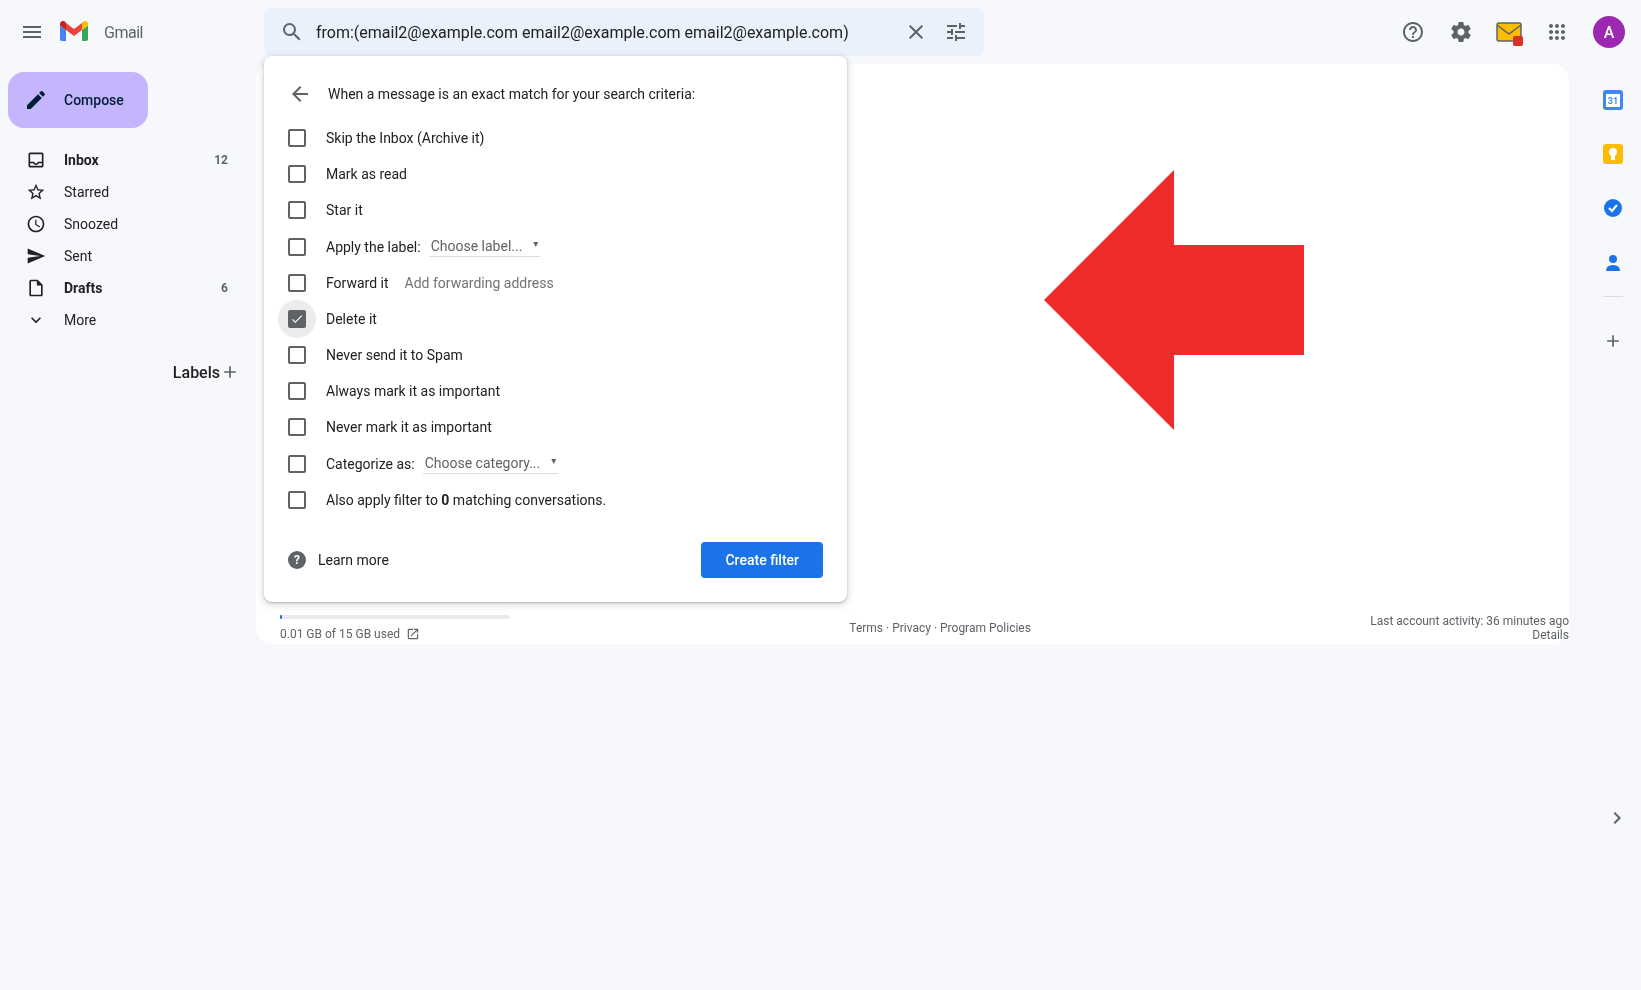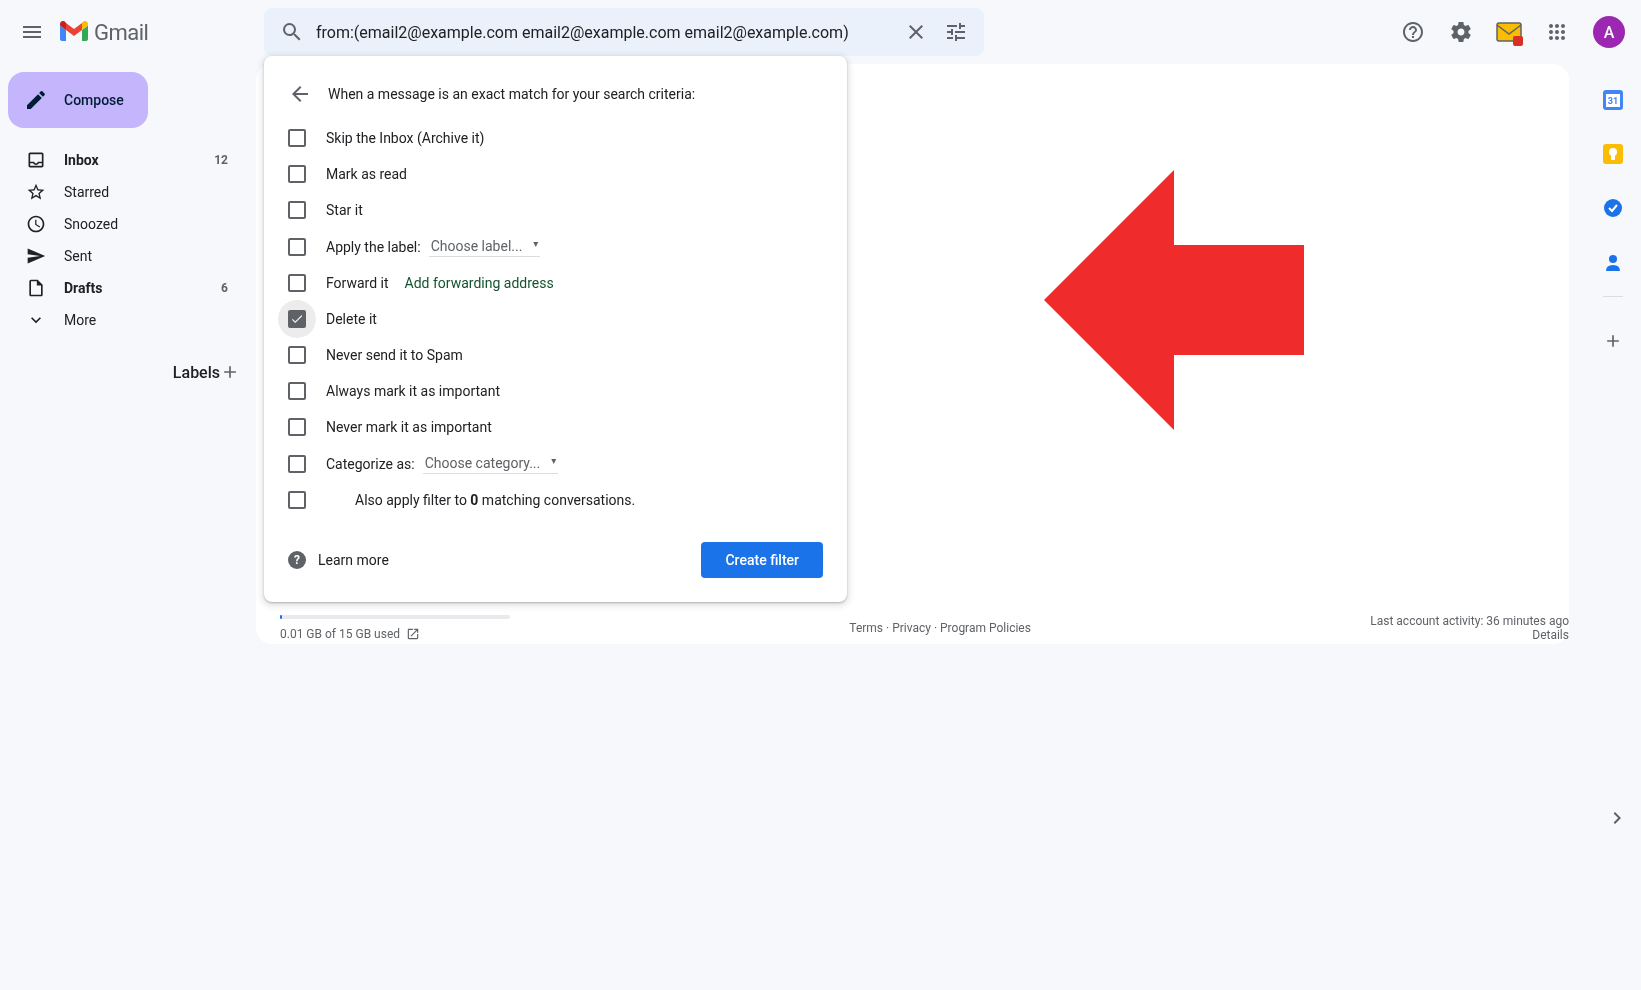--- a/index.html
+++ b/index.html
@@ -3,21 +3,21 @@
   <meta charset="utf-8">
   <style>
     * { box-sizing: border-box; margin: 0; padding: 0; font-family: 'Google Sans', Roboto, Arial, sans-serif; }
     body { background: #f6f8fc; color: #202124; overflow: hidden; width: 1641px; height: 990px; position: relative; }
     
     
     .header { height: 64px; display: flex; align-items: center; padding: 8px; background: #f6f8fc; }
     .header-left { display: flex; align-items: center; width: 256px; }
     .menu-btn { width: 48px; height: 48px; border-radius: 50%; display: flex; align-items: center; justify-content: center; cursor: pointer; }
     .logo { display: flex; align-items: center; margin-left: 4px; }
-    .logo-text { font-size: 22px; color: #5f6368; margin-left: 6px; letter-spacing: -0.5px; }
+    .logo-text { font-size: 16px; color: #5f6368; margin-left: 16px; letter-spacing: -0.5px; }
     
     .search-container { flex: 1; max-width: 720px; position: relative; }
     .search-bar { background: #eaf1fb; border-radius: 8px; height: 48px; display: flex; align-items: center; padding: 0 8px; }
     .search-icon-left { width: 40px; height: 40px; display: flex; align-items: center; justify-content: center; }
     .search-input { flex: 1; border: none; background: transparent; font-size: 16px; outline: none; color: #202124; padding: 0 4px; }
     .search-clear, .search-options { width: 40px; height: 40px; display: flex; align-items: center; justify-content: center; cursor: pointer; border-radius: 50%; }
     
     .header-right { display: flex; align-items: center; margin-left: auto; gap: 8px; padding-right: 8px; }
     .header-icon { width: 40px; height: 40px; display: flex; align-items: center; justify-content: center; border-radius: 50%; cursor: pointer; color: #5f6368; }
     .avatar { width: 32px; height: 32px; border-radius: 50%; background: #9c27b0; color: white; display: flex; align-items: center; justify-content: center; font-size: 16px; font-weight: 500; cursor: pointer; margin-left: 8px; }
@@ -45,22 +45,22 @@
     .filter-back { cursor: pointer; color: #5f6368; }
     .filter-title { font-size: 14px; color: #202124; }
     .filter-options { padding: 4px 0; }
     .filter-row { display: flex; align-items: center; padding: 8px 24px; min-height: 36px; }
     .filter-checkbox { width: 18px; height: 18px; border: 2px solid #5f6368; border-radius: 2px; margin-right: 20px; cursor: pointer; display: flex; align-items: center; justify-content: center; flex-shrink: 0; }
     .filter-checkbox.focused { box-shadow: 0 0 0 10px rgba(95,99,104,0.12); border-radius: 50%; background: rgba(95,99,104,0.12); }
     .filter-checkbox.focused .cb-inner { width: 18px; height: 18px; border: 2px solid #5f6368; border-radius: 2px; background: #5f6368; display: flex; align-items: center; justify-content: center; }
     .filter-label { font-size: 14px; color: #202124; }
     .filter-dropdown-select { font-size: 14px; color: #5f6368; margin-left: 8px; border-bottom: 1px solid #dadce0; padding: 2px 18px 2px 2px; cursor: pointer; position: relative; }
     .filter-dropdown-select::after { content: '▾'; position: absolute; right: 2px; font-size: 10px; color: #5f6368; }
-    .filter-link { color: #14532d; font-size: 14px; margin-left: 16px; cursor: pointer; }
-    .filter-also { font-size: 14px; margin-left: 29px; }
+    .filter-link { color: #737373; font-size: 14px; margin-left: 16px; cursor: pointer; }
+    .filter-also { font-size: 14px; }
     .filter-also b { font-weight: 700; }
     .filter-footer { display: flex; align-items: center; justify-content: space-between; padding: 20px 24px 4px 24px; }
     .learn-more { display: flex; align-items: center; gap: 12px; font-size: 14px; color: #202124; cursor: pointer; }
     .help-badge { width: 18px; height: 18px; border-radius: 50%; background: #5f6368; color: #fff; display: flex; align-items: center; justify-content: center; font-size: 12px; font-weight: 700; }
     .create-btn { background: #1a73e8; color: #fff; border: none; border-radius: 4px; padding: 10px 24px; font-size: 14px; font-weight: 500; cursor: pointer; }
     
     
     .footer { position: absolute; left: 280px; right: 72px; top: 614px; font-size: 12px; color: #5f6368; display: flex; justify-content: space-between; align-items: center; }
     .storage-bar { width: 230px; height: 4px; background: #e8eaed; border-radius: 2px; margin-bottom: 8px; position: relative; }
     .storage-bar-fill { width: 2px; height: 100%; background: #1a73e8; border-radius: 2px; }

